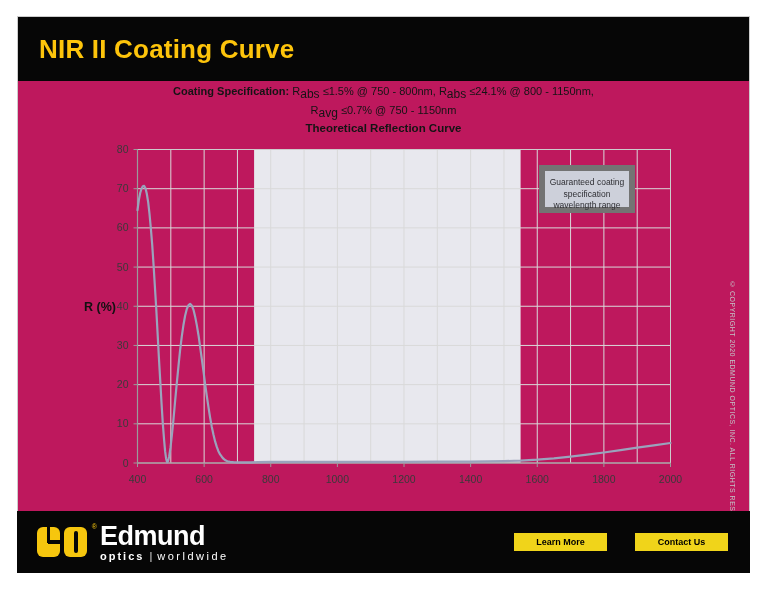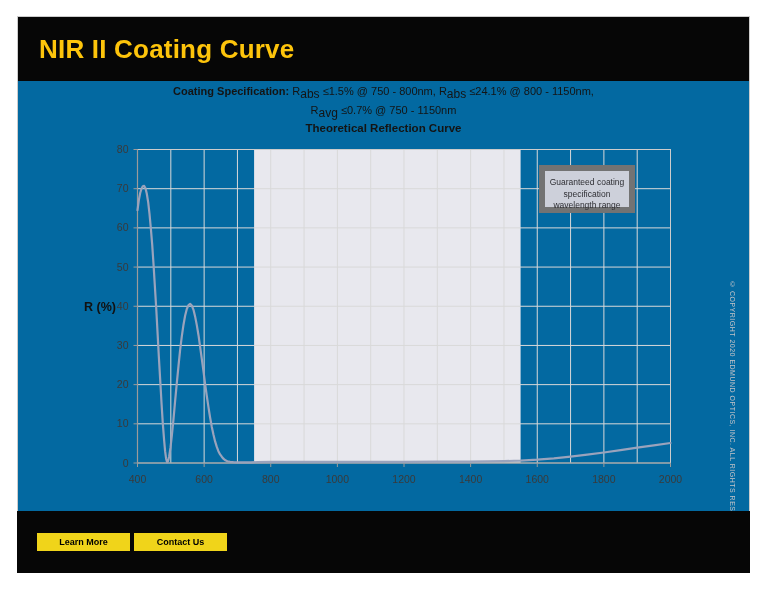--- a/index.html
+++ b/index.html
@@ -1,20 +1,20 @@
 <!DOCTYPE html>
 <html><head>
 <meta charset="utf-8">
 <style>
   * { margin:0; padding:0; box-sizing:border-box; }
   body { background:#fff; font-family:"Liberation Sans", sans-serif; }
   .page { position:relative; width:776px; height:600px; background:#ffffff; overflow:hidden; }
 
   .frame { position:absolute; left:17px; top:16px; width:733px; height:528px;
-           border:1px solid #cccccc; background:#0369a1; }
+           border:1px solid #cccccc; background:#be185d; }
 
   .header { position:absolute; left:0; top:0; right:0; height:64px; background:#060606;
             display:flex; align-items:center; padding-left:21px; }
   .header h1 { color:#FDC40B; font-size:26px; font-weight:bold; letter-spacing:0.2px; }
 
   .spec { position:absolute; top:67px; left:0; right:0; text-align:center;
           font-size:11px; line-height:15.5px; color:#141414; }
   .spec b { font-weight:bold; }
   .spec sub { font-size:12px; }
   .spec .ct { font-weight:bold; font-size:11.5px; }
@@ -42,21 +42,21 @@
   .eo-e .slit-v { position:absolute; left:10px; top:0; width:3px; height:16px; background:#060606; }
   .eo-e .slit-h { position:absolute; right:0; top:13px; width:12px; height:4px; background:#060606; }
   .eo-o .slit-vo { position:absolute; left:10px; top:4px; width:4px; height:22px; background:#060606; border-radius:2px; }
   .eo-mark .reg { position:absolute; right:-8px; top:-4px; color:#F6C60E; font-size:7px; }
   .brand-text { margin-left:11px; }
   .brand { color:#ffffff; font-size:27px; font-weight:bold; line-height:26px; letter-spacing:-0.5px; }
   .brand-sub { color:#ffffff; font-size:11px; margin-top:1px; }
   .brand-sub .bsl { font-weight:bold; letter-spacing:2px; }
   .brand-sub .bsd { margin:0 5px; opacity:0.85; font-weight:300; }
   .brand-sub .bsr { font-weight:300; letter-spacing:2.5px; }
-  .btns { display:flex; gap:4px; }
+  .btns { display:flex; gap:28px; }
   .cta { width:93px; height:18px; background:#F0D41A; color:#000; border:none;
          font-family:"Liberation Sans", sans-serif; font-size:9px; font-weight:bold;
          display:flex; align-items:center; justify-content:center; cursor:pointer; }
 </style>
 </head>
 <body>
 
 <div class="page">
 
   <div class="frame">
@@ -143,19 +143,37 @@
       <div>wavelength range</div>
     </div>
 
     <div class="y-title">R (%)</div>
     <div class="x-title">λ (nm)</div>
 
     <div class="copyright">© COPYRIGHT 2020 EDMUND OPTICS, INC. ALL RIGHTS RESERVED</div>
   </div>
 
   <div class="footer">
+    <div class="logo">
+      <div class="eo-mark">
+        <div class="eo-e">
+          <div class="slit-v"></div>
+          <div class="slit-h"></div>
+        </div>
+        <div class="eo-o">
+          <div class="slit-vo"></div>
+        </div>
+        <span class="reg">®</span>
+      </div>
+      <div class="brand-text">
+        <div class="brand">Edmund</div>
+        <div class="brand-sub">
+          <span class="bsl">optics</span><span class="bsd">|</span><span class="bsr">worldwide</span>
+        </div>
+      </div>
+    </div>
     <div class="btns">
       <button class="cta">Learn More</button>
       <button class="cta">Contact Us</button>
     </div>
   </div>
 
 </div>
 
 </body></html>

